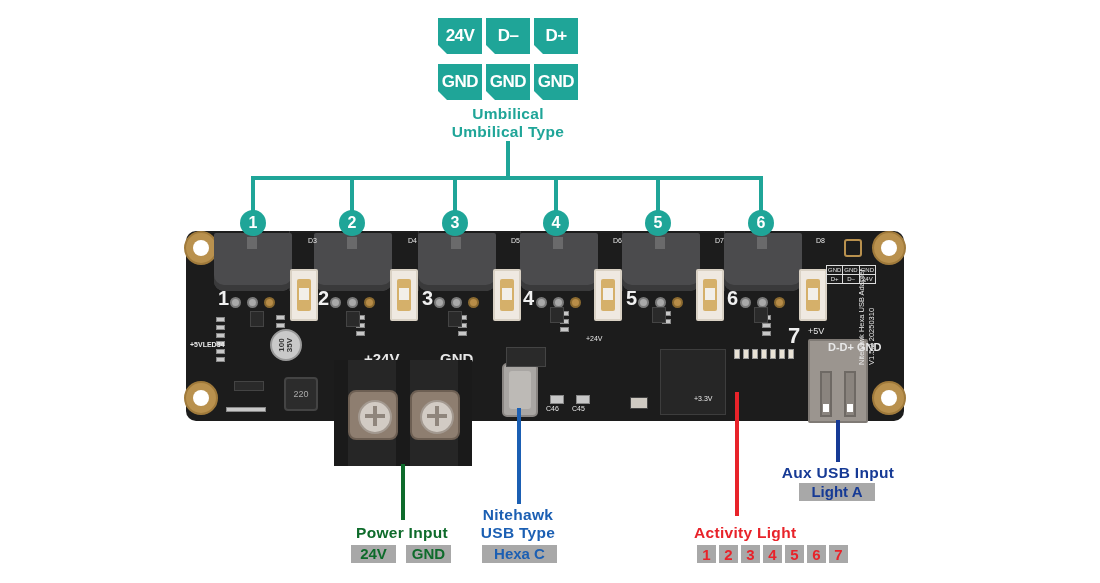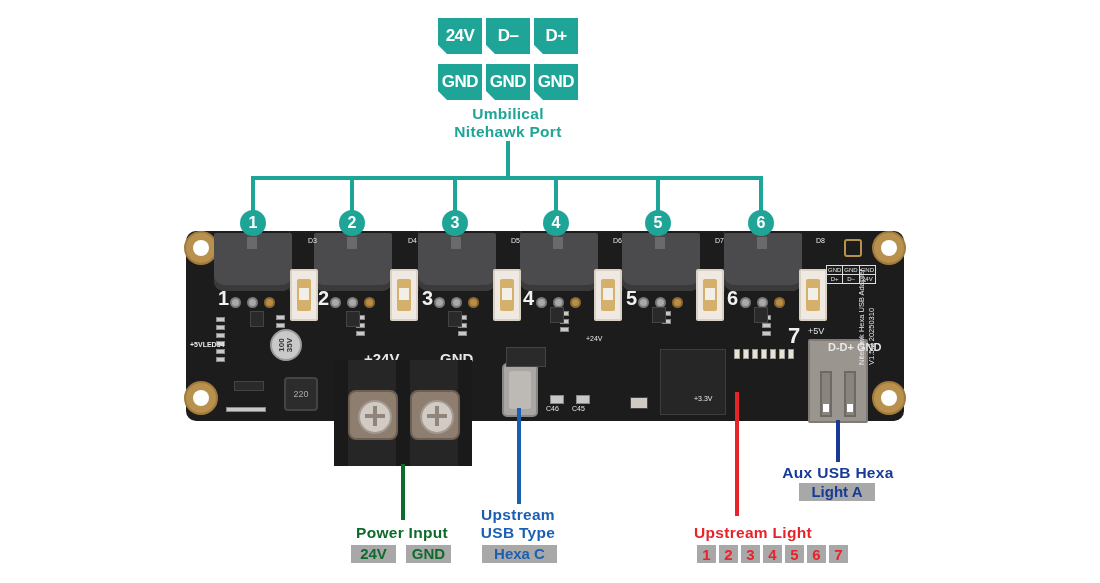--- a/index.html
+++ b/index.html
@@ -67,21 +67,21 @@
 
 <div>
   <div class="pin" style="left:438px;top:18px;">24V</div>
   <div class="pin" style="left:486px;top:18px;">D–</div>
   <div class="pin" style="left:534px;top:18px;">D+</div>
   <div class="pin" style="left:438px;top:64px;">GND</div>
   <div class="pin" style="left:486px;top:64px;">GND</div>
   <div class="pin" style="left:534px;top:64px;">GND</div>
   <div class="teal-title abs" style="left:440px;top:105px;width:136px;">
     <div>Umbilical</div>
-    <div>Nitehawk Port</div>
+    <div>Umbilical Type</div>
   </div>
 </div>
 
 <div>
   <div class="tline" style="left:506px;top:141px;width:4px;height:38px;"></div>
   <div class="tline" style="left:251px;top:176px;width:512px;height:4px;"></div>
   <div class="tline" style="left:251px;top:176px;width:4px;height:36px;"></div>
   <div class="tline" style="left:350px;top:176px;width:4px;height:36px;"></div>
   <div class="tline" style="left:453px;top:176px;width:4px;height:36px;"></div>
   <div class="tline" style="left:554px;top:176px;width:4px;height:36px;"></div>
@@ -273,28 +273,28 @@
 <div class="vline" style="left:401px;top:464px;height:56px;background:#0e6b2b;"></div>
 <div class="vline" style="left:517px;top:408px;height:96px;background:#1b5fb3;"></div>
 <div class="vline" style="left:735px;top:392px;height:124px;background:#e8232a;"></div>
 <div class="vline" style="left:836px;top:420px;height:42px;background:#163a95;"></div>
 
 <div class="callout" style="left:350px;top:524px;width:104px;color:#0e6b2b;">Power Input</div>
 <div class="badge" style="left:351px;top:545px;width:45px;color:#0e6b2b;">24V</div>
 <div class="badge" style="left:406px;top:545px;width:45px;color:#0e6b2b;">GND</div>
 
 <div class="callout" style="left:470px;top:506px;width:96px;color:#1b5fb3;">
-  <div>Upstream</div>
+  <div>Nitehawk</div>
   <div>USB Type</div>
 </div>
 <div class="badge" style="left:482px;top:545px;width:75px;color:#1b5fb3;">Hexa C</div>
 
-<div class="callout" style="left:694px;top:524px;width:118px;color:#e8232a;text-align:left;">Upstream Light</div>
+<div class="callout" style="left:694px;top:524px;width:118px;color:#e8232a;text-align:left;">Activity Light</div>
 <div class="act" style="left:697px;top:545px;">1</div>
 <div class="act" style="left:719px;top:545px;">2</div>
 <div class="act" style="left:741px;top:545px;">3</div>
 <div class="act" style="left:763px;top:545px;">4</div>
 <div class="act" style="left:785px;top:545px;">5</div>
 <div class="act" style="left:807px;top:545px;">6</div>
 <div class="act" style="left:829px;top:545px;">7</div>
 
-<div class="callout" style="left:778px;top:464px;width:120px;color:#163a95;">Aux USB Hexa</div>
+<div class="callout" style="left:778px;top:464px;width:120px;color:#163a95;">Aux USB Input</div>
 <div class="badge" style="left:799px;top:483px;width:76px;color:#163a95;">Light A</div>
 
 </body></html>

